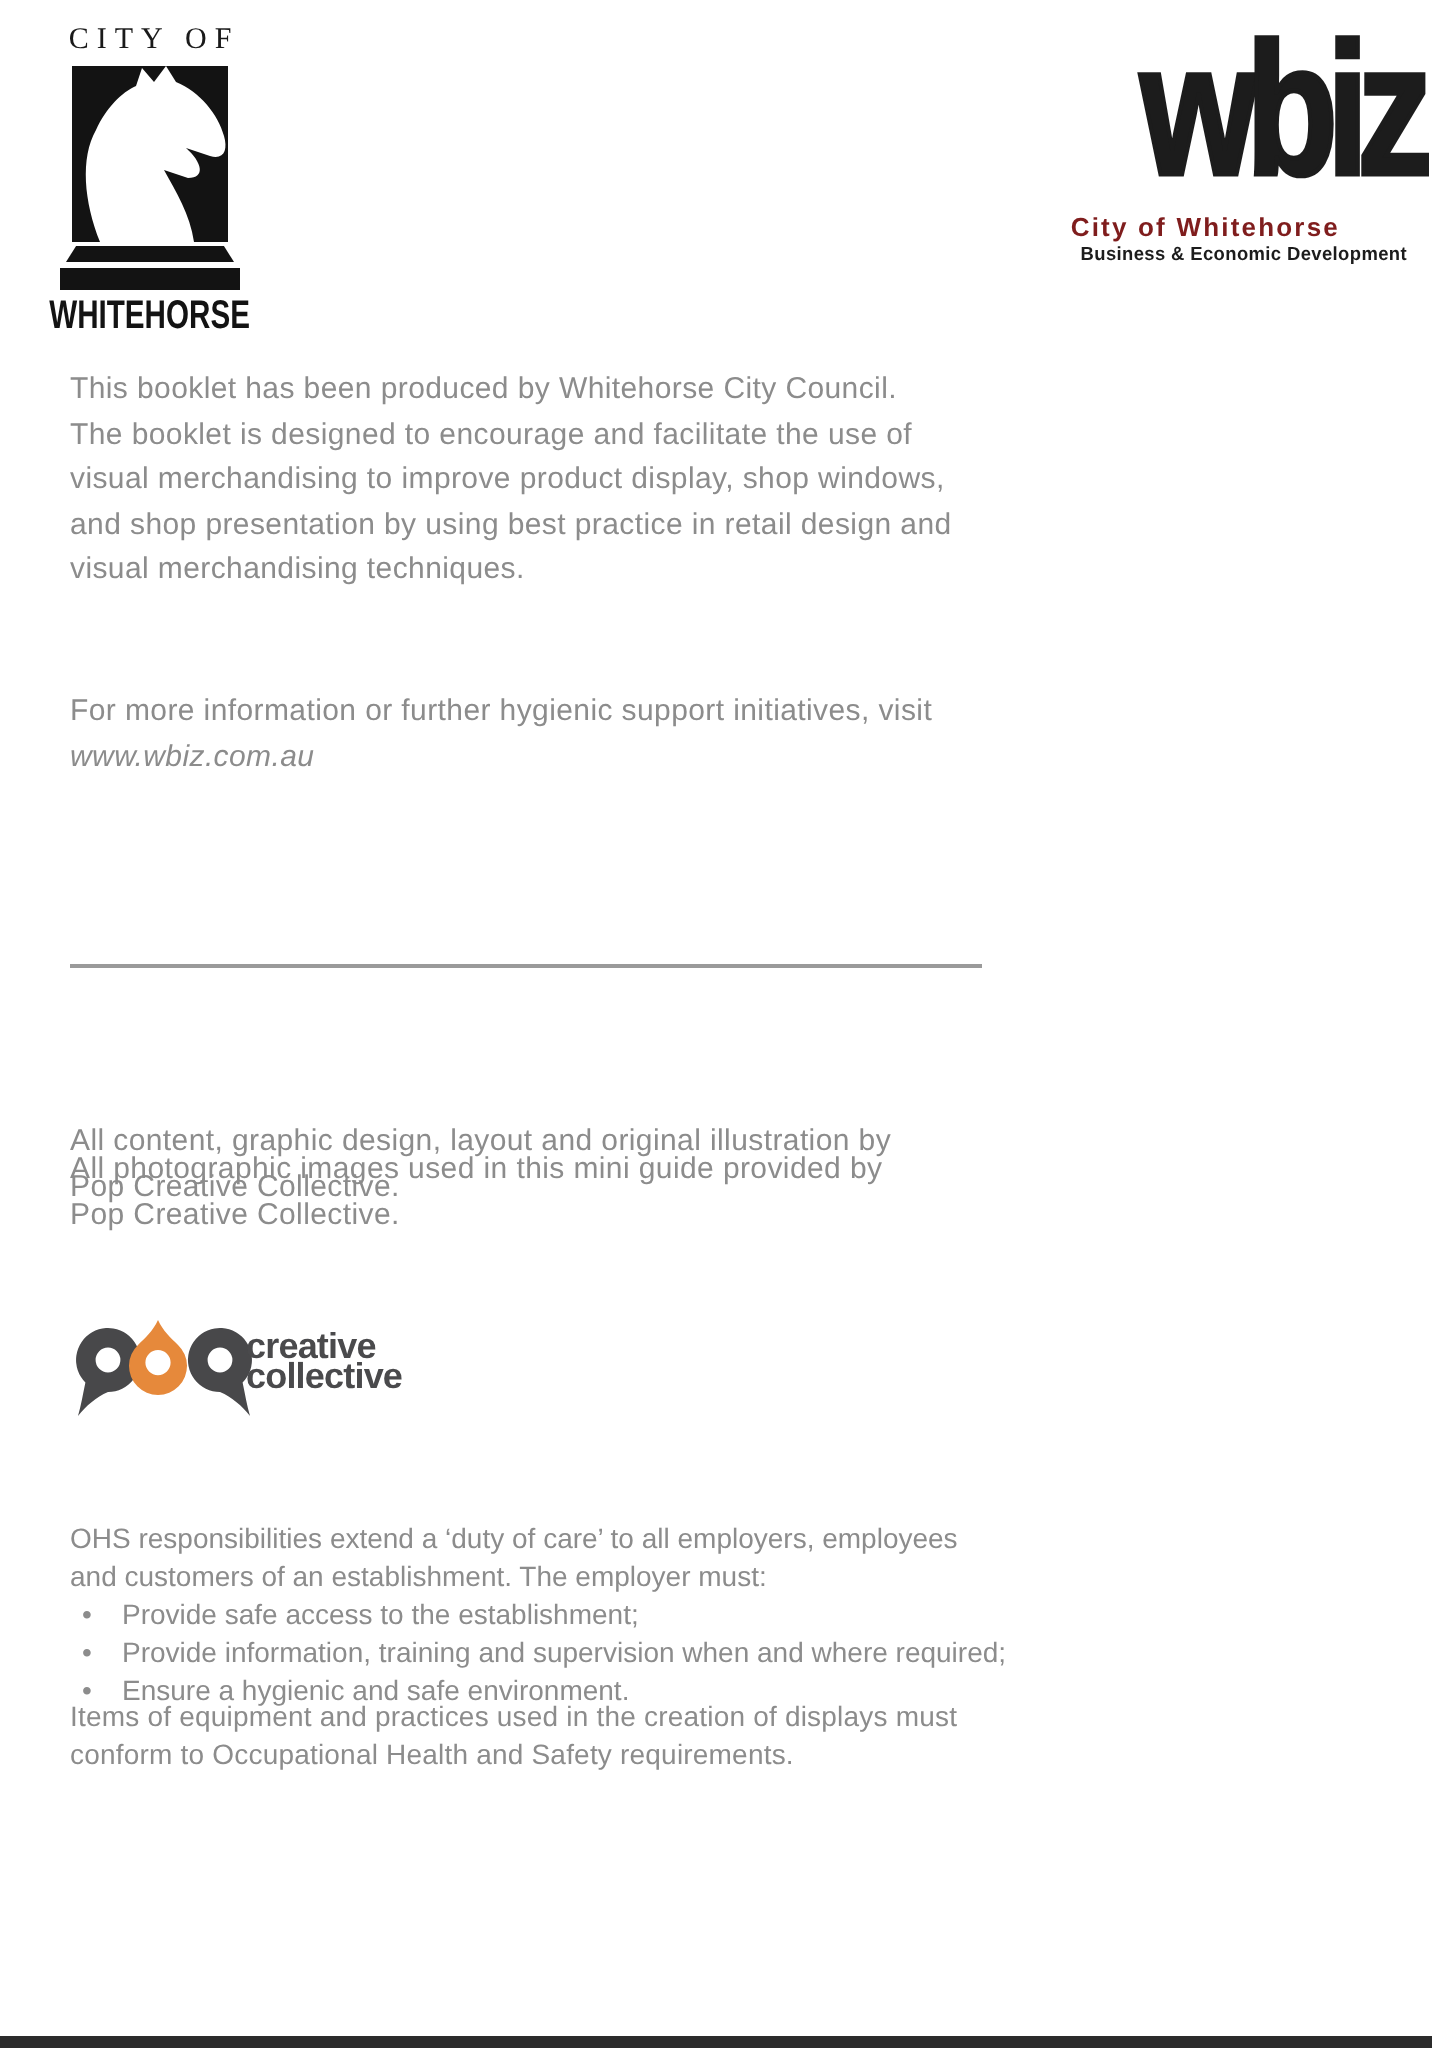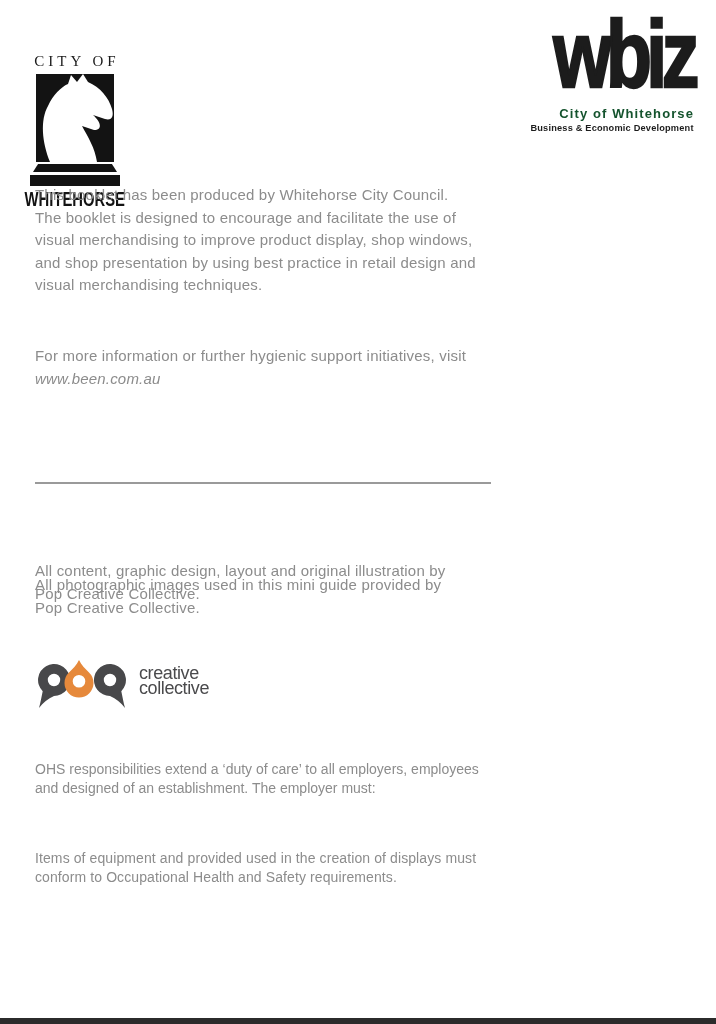--- a/index.html
+++ b/index.html
@@ -16,21 +16,20 @@
 
   
   .council-logo {
     position: absolute;
     left: 28px;
     top: 12px;
     width: 94px;
     display: flex;
     flex-direction: column;
     align-items: center;
-    margin-top: 41px;
   }
   .city-of {
     font-family: "Liberation Serif", "DejaVu Serif", serif;
     font-size: 15px;
     letter-spacing: 4px;
     color: #1a1a1a;
     white-space: nowrap;
     margin-bottom: 4px;
     padding-left: 4px; 
   }
@@ -47,41 +46,41 @@
     font-weight: 700;
     letter-spacing: 0px;
     color: #131313;
     white-space: nowrap;
     transform: scaleX(0.74);
   }
 
   
   .wbiz-logo {
     position: absolute;
-    right: 22px;
+    right: 5px;
     top: 10px;
-    text-align: right;
+    text-align: left;
   }
   .wbiz-word {
     font-size: 94px;
     line-height: 0.95;
     font-weight: 700;
     letter-spacing: -7px;
     color: #1c1c1c;
     -webkit-text-stroke: 2.5px #1c1c1c;
     transform: scaleX(0.8);
     transform-origin: 100% 50%;
     white-space: nowrap;
   }
   .wbiz-tag1 {
     margin-top: 7px;
     font-size: 13px;
     font-weight: 700;
     letter-spacing: 1.1px;
-    color: #14532d;
+    color: #7f1d1d;
     white-space: nowrap;
   }
   .wbiz-tag2 {
     margin-top: 1px;
     font-size: 9.5px;
     font-weight: 700;
     letter-spacing: 0.2px;
     color: #1c1c1c;
     white-space: nowrap;
     transform: scaleX(0.97);
@@ -117,25 +116,25 @@
   }
 
   
   .pop-logo { position: absolute; left: 35px; top: 658px; width: 250px; height: 56px; }
   .pop-glyph { position: absolute; display: block; }
   .pop-p1 { left: 0;    top: 5px; }
   .pop-o  { left: 28px; top: 2px; }
   .pop-p2 { left: 58px; top: 5px; }
   .pop-text {
     position: absolute;
-    left: 104px;
+    left: 88px;
     top: 8px;
     font-size: 18px;
     line-height: 15px;
-    font-weight: 400;
+    font-weight: 700;
     letter-spacing: -0.4px;
     color: #4a4a4c;
     white-space: pre-line;
   }
 
   
   .ohs-block {
     position: absolute;
     left: 35px;
     top: 760px;
@@ -184,21 +183,21 @@
     <div class="wbiz-tag1">City of Whitehorse</div>
     <div class="wbiz-tag2">Business &amp; Economic Development</div>
   </div>
 
   <p class="body-text p-produced">This booklet has been produced by Whitehorse City Council.
 The booklet is designed to encourage and facilitate the use of
 visual merchandising to improve product display, shop windows,
 and shop presentation by using best practice in retail design and
 visual merchandising techniques.</p>
   <p class="body-text p-moreinfo"><span>For more information or further hygienic support initiatives, visit</span>
-<a class="website-link" href="#">www.been.com.au</a></p>
+<a class="website-link" href="#">www.wbiz.com.au</a></p>
 
   <div class="divider"></div>
 
   <p class="body-text p-content-credit">All content, graphic design, layout and original illustration by
 Pop Creative Collective.</p>
   <p class="body-text p-photo-credit">All photographic images used in this mini guide provided by
 Pop Creative Collective.</p>
 
   <div class="pop-logo">
     <svg class="pop-glyph pop-p1" width="36" height="46" viewBox="0 0 36 46" aria-hidden="true">
@@ -209,20 +208,25 @@
     </svg>
     <svg class="pop-glyph pop-p2" width="36" height="46" viewBox="0 0 36 46" aria-hidden="true">
       <path fill-rule="evenodd" fill="#48484A" d="M17 33 A16 16 0 1 1 28.3 28.3 C29.5 34 30.5 40 32 45 C28 40 23 35.5 17 33 Z M17 10.8 a6.2 6.2 0 1 0 0 12.4 a6.2 6.2 0 1 0 0 -12.4 Z"></path>
     </svg>
     <div class="pop-text">creative
 collective</div>
   </div>
 
   <div class="ohs-block">
     <div class="ohs-intro">OHS responsibilities extend a ‘duty of care’ to all employers, employees
-and designed of an establishment. The employer must:</div>
-  </div>
-  <p class="body-text p-ohs-footer">Items of equipment and provided used in the creation of displays must
+and customers of an establishment. The employer must:</div>
+    <ul class="ohs-list">
+      <li>Provide safe access to the establishment;</li>
+      <li>Provide information, training and supervision when and where required;</li>
+      <li>Ensure a hygienic and safe environment.</li>
+    </ul>
+  </div>
+  <p class="body-text p-ohs-footer">Items of equipment and practices used in the creation of displays must
 conform to Occupational Health and Safety requirements.</p>
 
   <div class="bottom-strip"></div>
 
 </div>
 
 </body></html>

